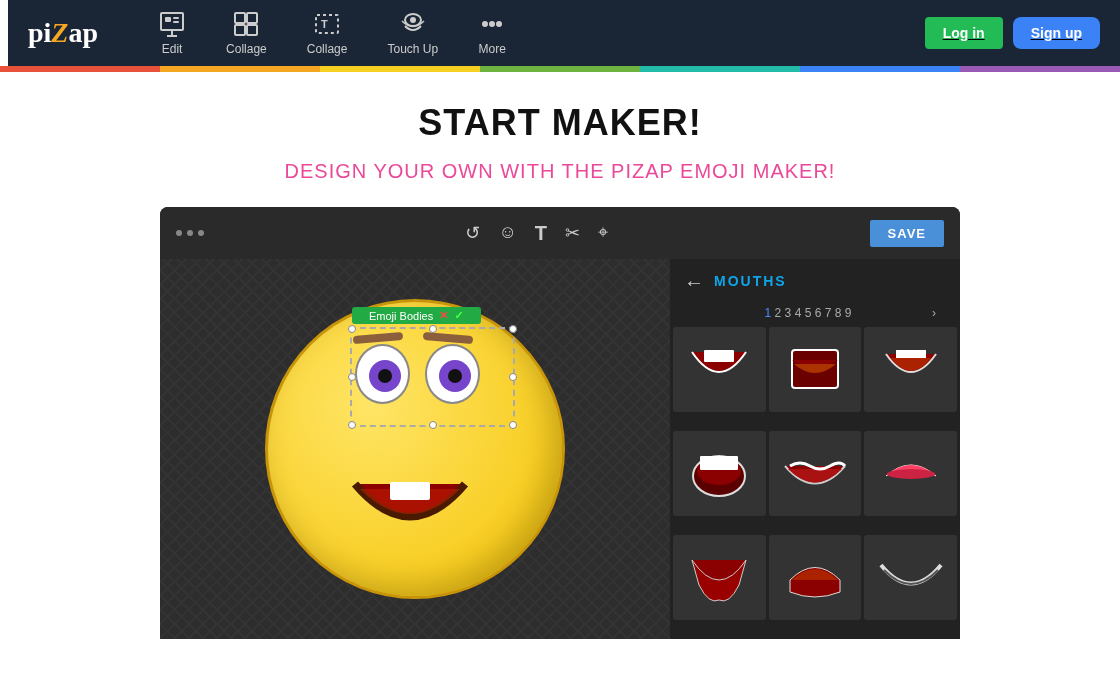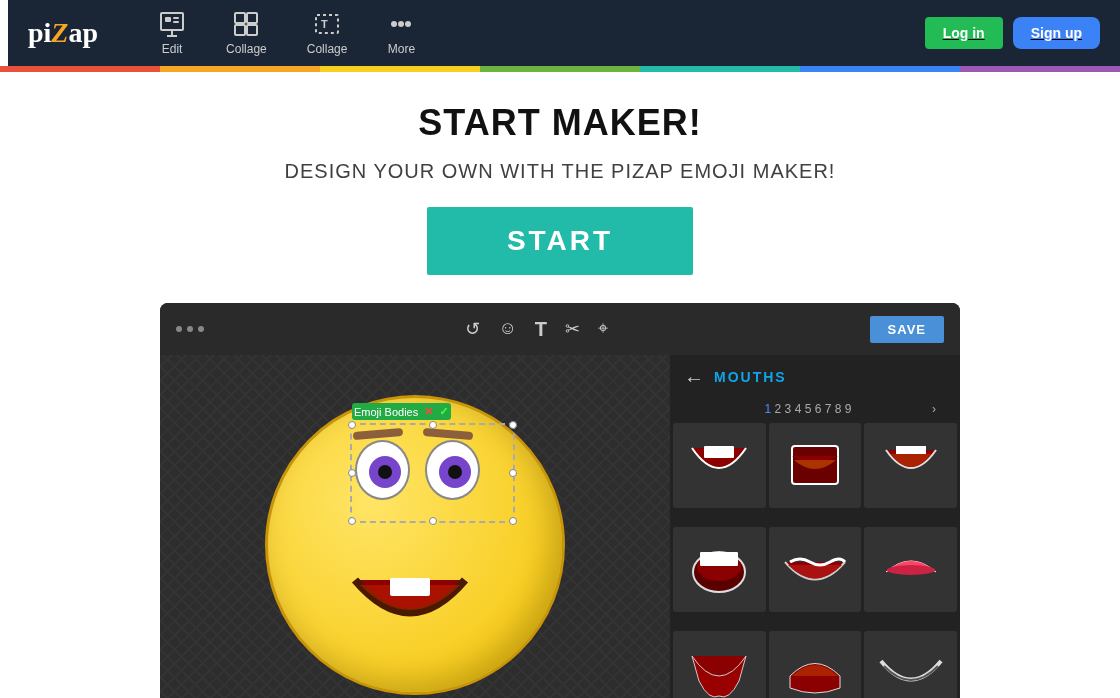--- a/index.html
+++ b/index.html
@@ -91,21 +91,21 @@
     }
     .main-title {
       font-size: 36px;
       font-weight: 900;
       color: #111;
       margin-bottom: 16px;
       letter-spacing: 1px;
     }
     .main-subtitle {
       font-size: 20px;
-      color: #404040;
+      color: #ec4899;
       margin-bottom: 24px;
       letter-spacing: 1px;
     }
     .btn-start {
       background: #22bbaa;
       color: #fff;
       border: none;
       font-size: 28px;
       font-weight: bold;
       letter-spacing: 3px;
@@ -224,21 +224,21 @@
     .sh-tm { top: -4px; left: 50%; transform: translateX(-50%); }
     .sh-bm { bottom: -4px; left: 50%; transform: translateX(-50%); }
 
     .label-tag {
       position: absolute;
       top: -22px;
       left: 0;
       background: #22aa44;
       color: #fff;
       font-size: 11px;
-      padding: 2px 2px;
+      padding: 2px 17px;
       border-radius: 3px;
       white-space: nowrap;
       display: flex;
       align-items: center;
       gap: 6px;
     }
     .label-x { color: #ff4444; font-weight: bold; cursor: pointer; }
     .label-check { color: #44ff44; font-weight: bold; cursor: pointer; }
 
     
@@ -375,20 +375,31 @@
     <a class="nav-item">
       <span class="nav-icon">
         <svg width="28" height="28" viewBox="0 0 28 28" fill="none" stroke="#ccc" stroke-width="2">
           <rect x="3" y="5" width="22" height="18" rx="1" stroke-dasharray="3,3"></rect>
           <text x="8" y="18" font-size="11" fill="#ccc" stroke="none" font-weight="bold">T</text>
         </svg>
       </span>
       <span>Collage</span>
     </a>
 
+    <a class="nav-item">
+      <span class="nav-icon">
+        <svg width="28" height="28" viewBox="0 0 28 28" fill="none">
+          <ellipse cx="14" cy="10" rx="8" ry="6" stroke="#ccc" stroke-width="2"></ellipse>
+          <ellipse cx="14" cy="10" rx="3" ry="3" fill="#ccc"></ellipse>
+          <path d="M6 16 Q14 24 22 16" stroke="#ccc" stroke-width="2" fill="none"></path>
+          <path d="M3 11 Q14 22 25 11" stroke="#ccc" stroke-width="1.5" fill="none"></path>
+        </svg>
+      </span>
+      <span>Touch Up</span>
+    </a>
 
     <a class="nav-item">
       <span class="nav-icon">
         <svg width="28" height="28" viewBox="0 0 28 28" fill="#ccc">
           <circle cx="7" cy="14" r="3"></circle>
           <circle cx="14" cy="14" r="3"></circle>
           <circle cx="21" cy="14" r="3"></circle>
         </svg>
       </span>
       <span>More</span>
@@ -406,21 +417,20 @@
   <div class="color-bar-seg" style="background:#f5d020;"></div>
   <div class="color-bar-seg" style="background:#6db33f;"></div>
   <div class="color-bar-seg" style="background:#22bbaa;"></div>
   <div class="color-bar-seg" style="background:#3b82f6;"></div>
   <div class="color-bar-seg" style="background:#9b59b6;"></div>
 </div>
 
 <div class="main-content">
   <h1 class="main-title">START MAKER!</h1>
   <p class="main-subtitle">DESIGN YOUR OWN WITH THE PIZAP EMOJI MAKER!</p>
-  <button class="btn-start">START</button>
 
   
   <div class="preview-container">
 
     <div class="editor-bar">
       <div class="editor-bar-dots">
         <div class="editor-bar-dot"></div>
         <div class="editor-bar-dot"></div>
         <div class="editor-bar-dot"></div>
       </div>

